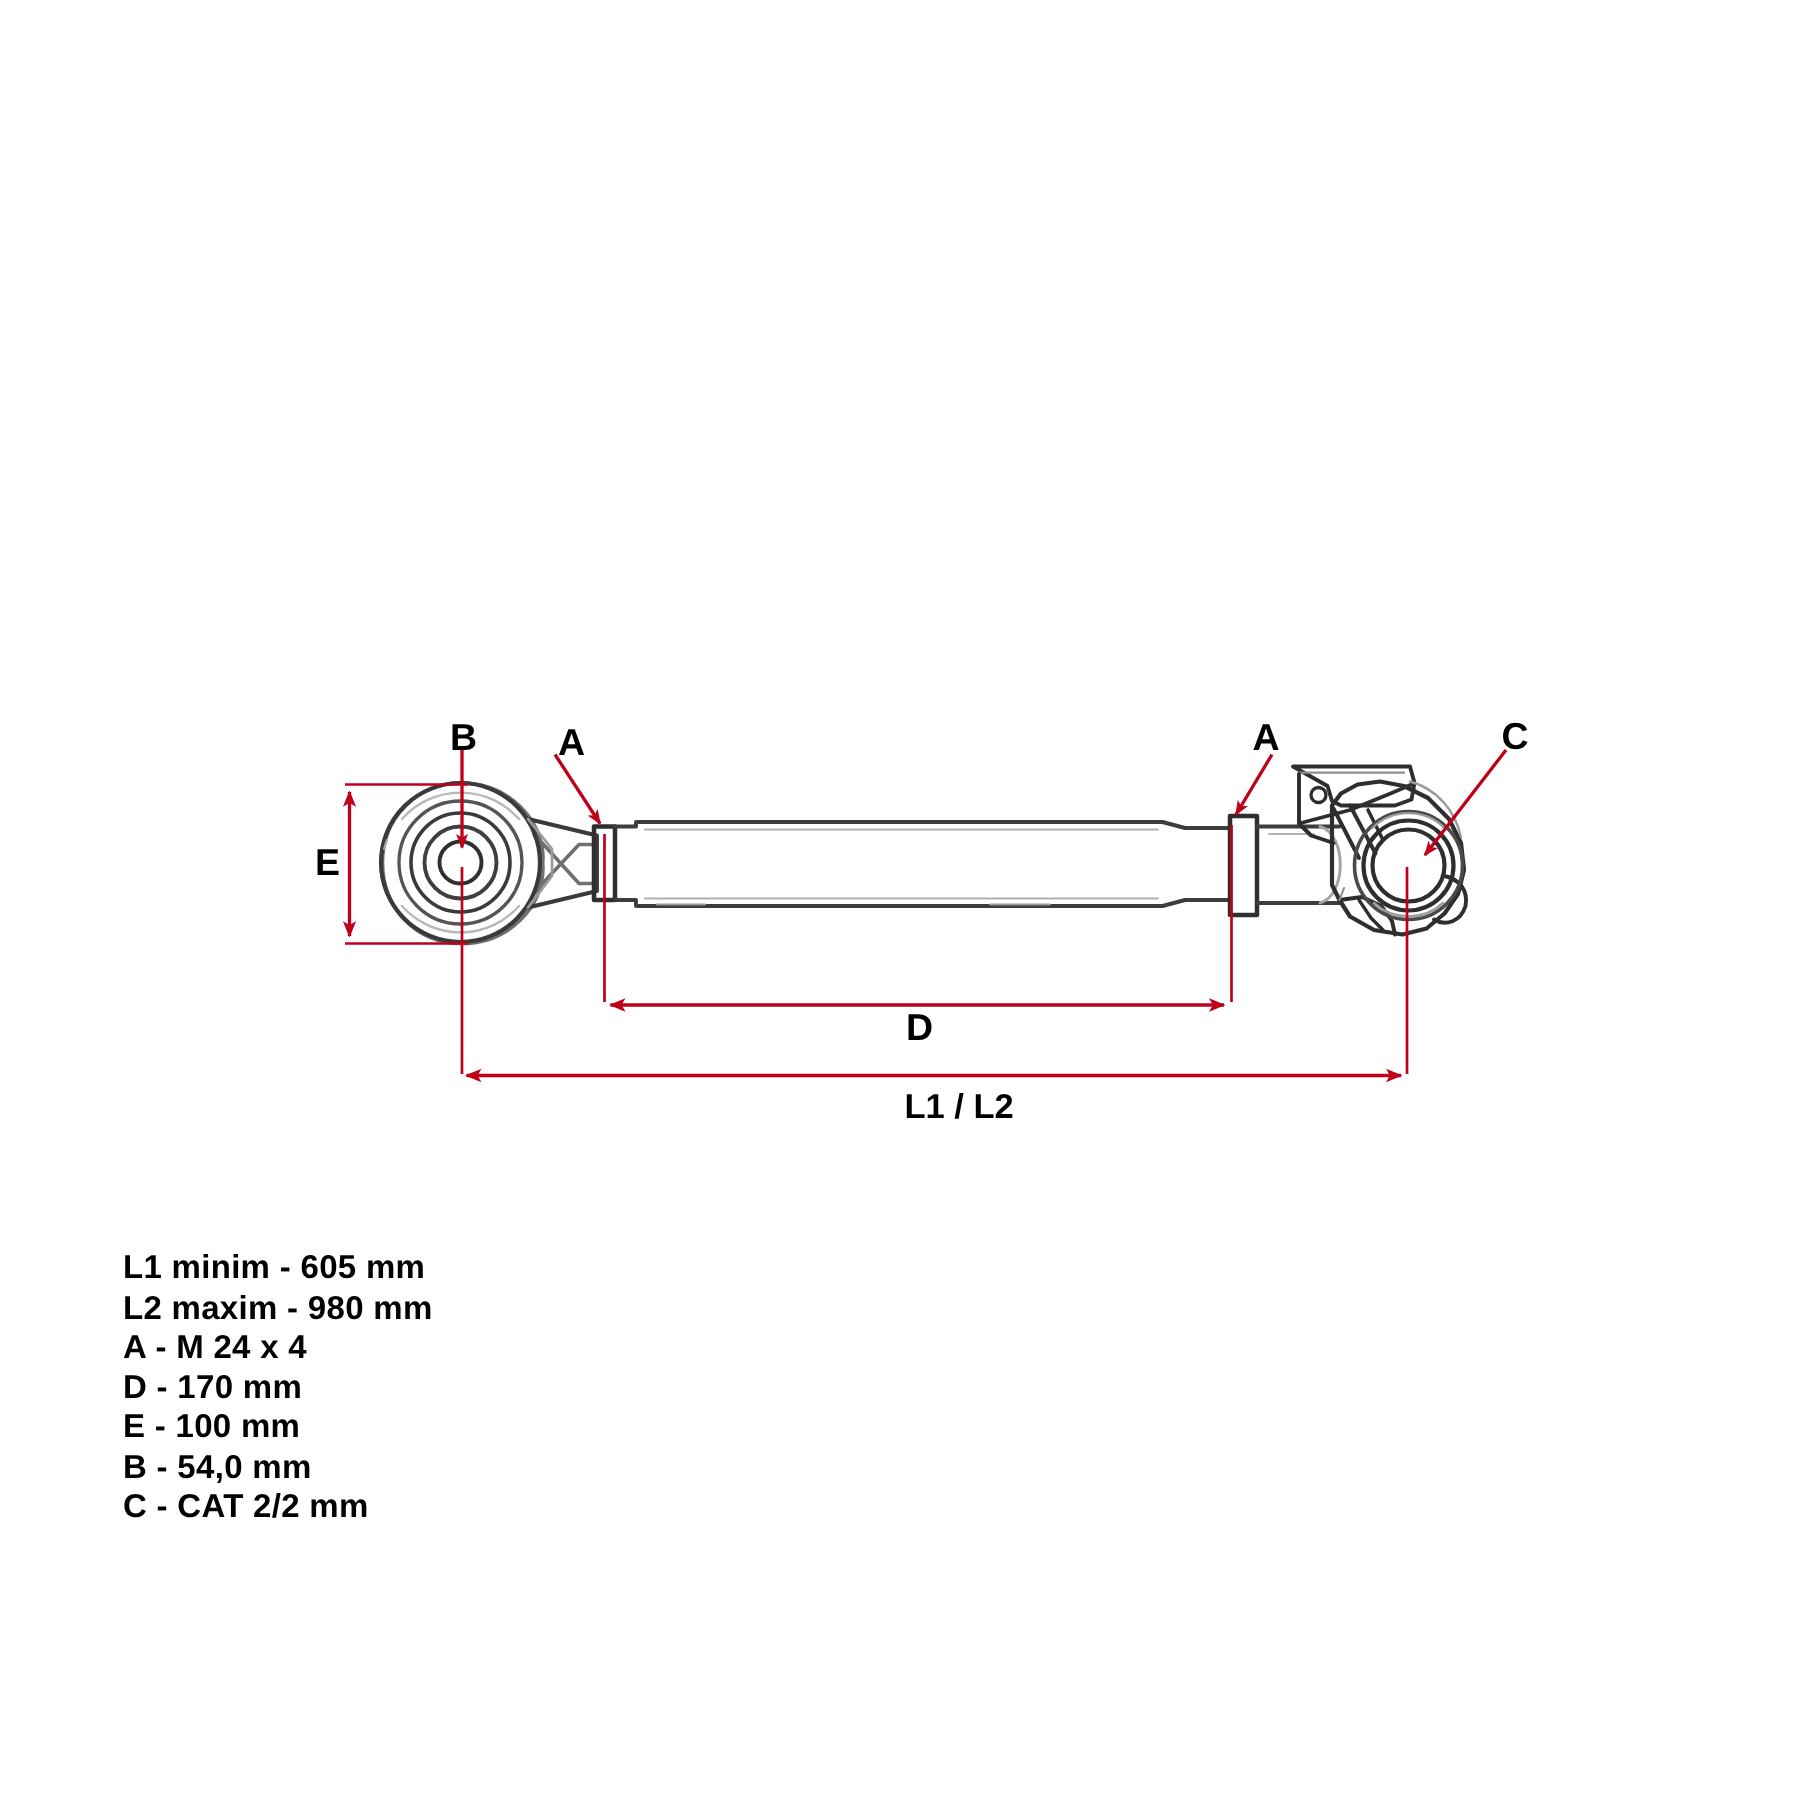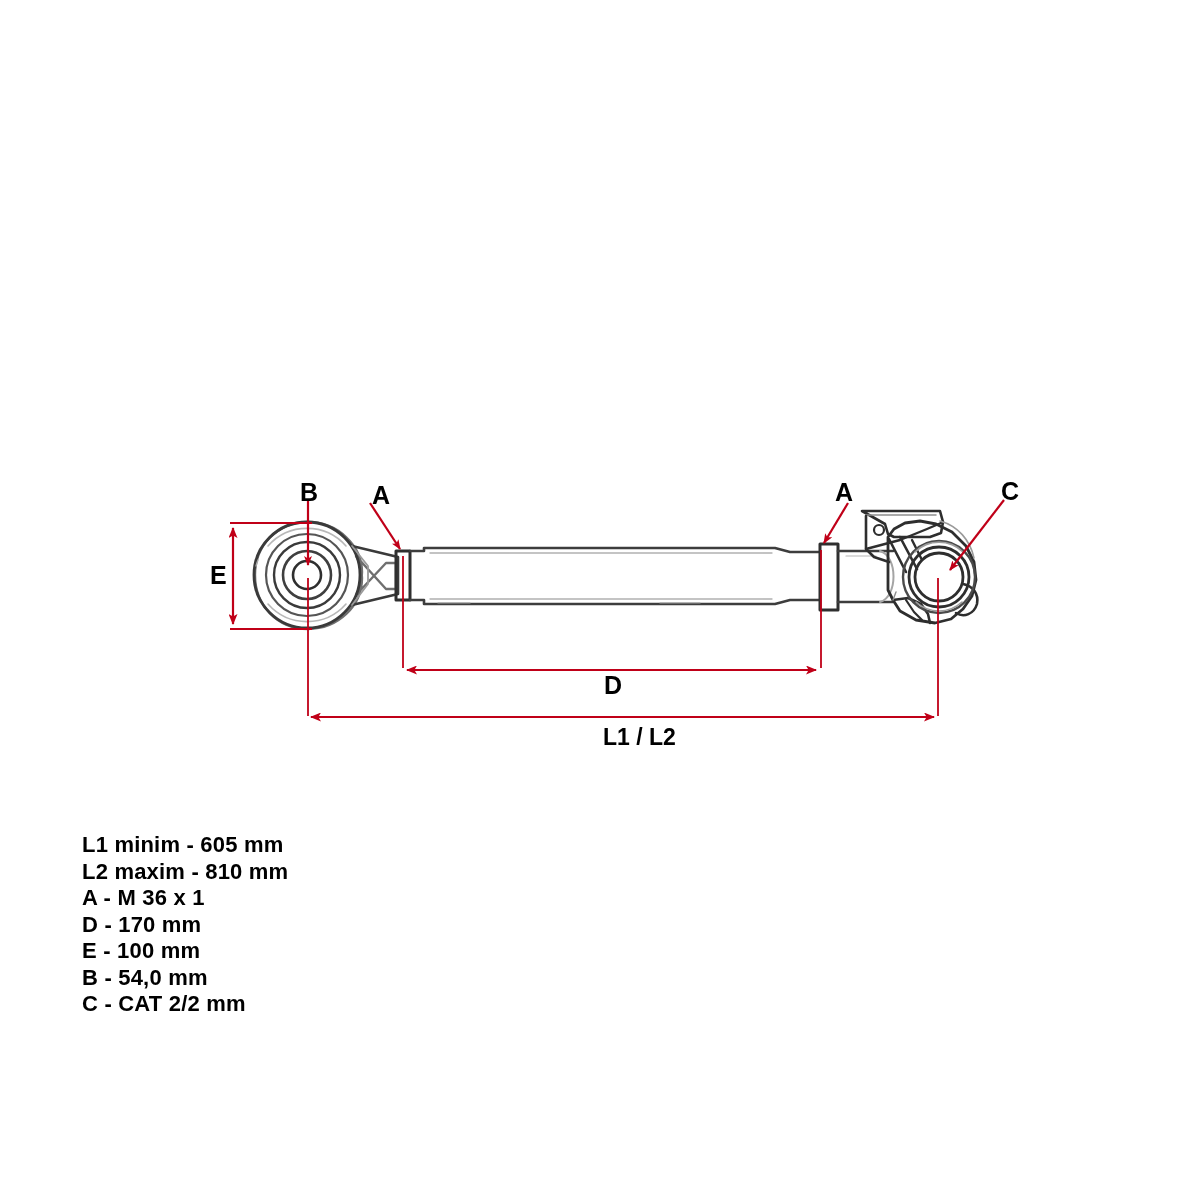--- a/index.html
+++ b/index.html
@@ -228,21 +228,21 @@
   <div class="dim-label big" style="left:1001px; top:477px;">C</div>
 
   <div class="dim-label big" style="left:210px; top:561px;">E</div>
 
   <div class="dim-label big" style="left:604px; top:671px;">D</div>
 
   <div class="dim-label mid" style="left:571px; top:724px;margin-left:32px;">L1 / L2</div>
 
   <ul class="spec-list">
     <li>L1 minim - 605 mm</li>
-    <li>L2 maxim - 810 mm</li>
-    <li>A - M 36 x 1</li>
+    <li>L2 maxim - 980 mm</li>
+    <li>A - M 24 x 4</li>
     <li>D - 170 mm</li>
     <li>E - 100 mm</li>
     <li>B - 54,0 mm</li>
     <li>C - CAT 2/2 mm</li>
   </ul>
 
 </div>
 
 </body></html>

